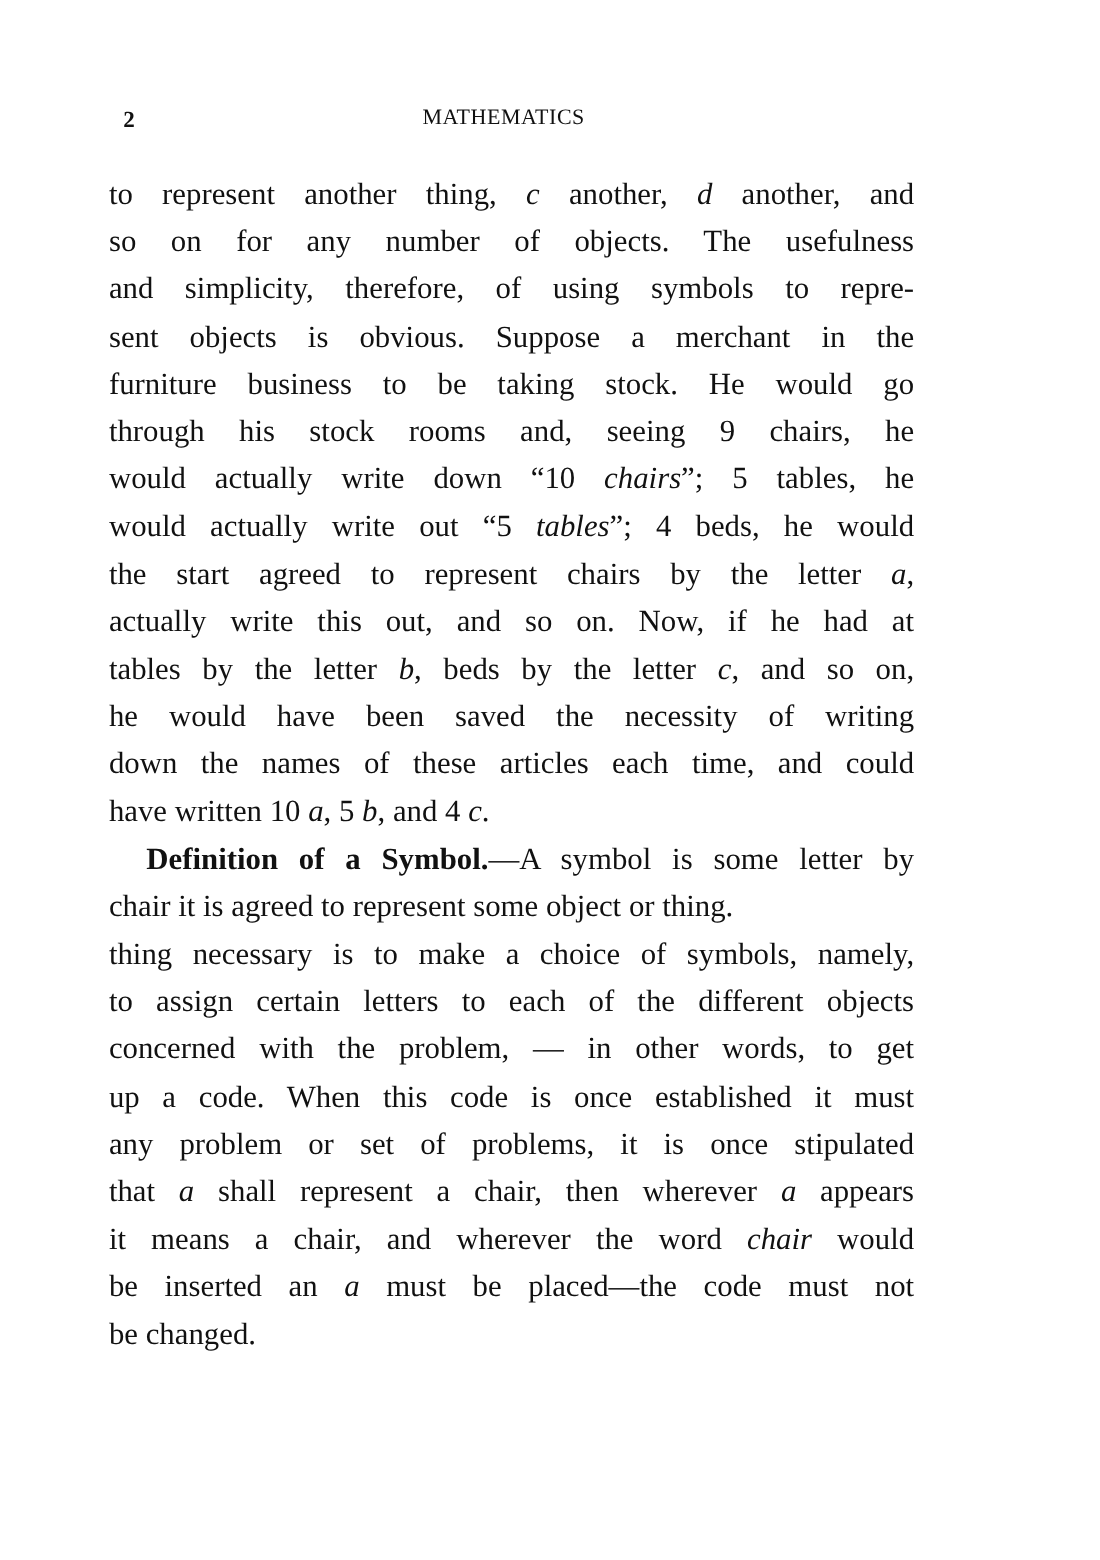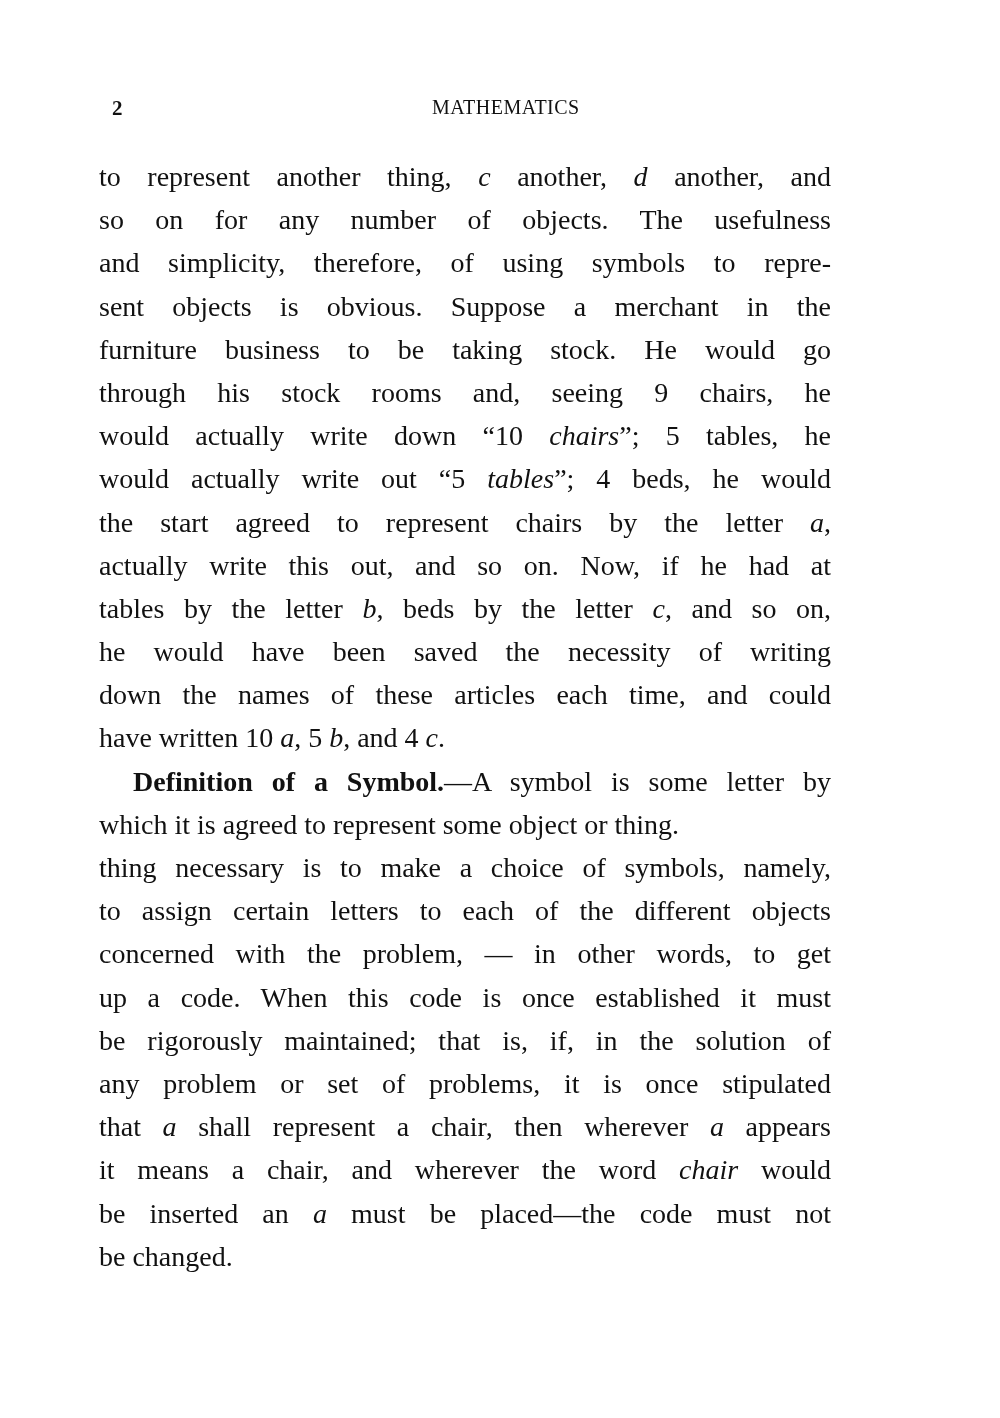--- a/index.html
+++ b/index.html
@@ -34,21 +34,20 @@
     top: 0;
     font-size: 21px;
     font-weight: bold;
   }
   .running-title {
     position: absolute;
     left: 272px;
     top: 0;
     font-size: 20px;
     letter-spacing: 0.5px;
-    margin-left: 48px;
   }
   .body-text {
     position: absolute;
     top: 155px;
     left: 99px;
     width: 732px;
   }
   .line {
     font-size: 28px;
     line-height: 43.2px;
@@ -88,28 +87,27 @@
         <div class="line"><span>would actually write out “5 </span><span class="it">tables</span><span>”; 4 beds, he would</span></div>
         <div class="line"><span>the start agreed to represent chairs by the letter </span><span class="it">a</span><span>,</span></div>
         <div class="line"><span>actually write this out, and so on.  Now, if he had at</span></div>
         <div class="line"><span>tables by the letter </span><span class="it">b</span><span>, beds by the letter </span><span class="it">c</span><span>, and so on,</span></div>
         <div class="line"><span>he would have been saved the necessity of writing</span></div>
         <div class="line"><span>down the names of these articles each time, and could</span></div>
         <div class="line last"><span>have written 10 </span><span class="it">a</span><span>, 5 </span><span class="it">b</span><span>, and 4 </span><span class="it">c</span><span>.</span></div>
       </div>
     <div class="paragraph">
         <div class="line indent"><span class="bd">Definition of a Symbol.</span><span>—A symbol is some letter by</span></div>
-        <div class="line last"><span>which it is agreed to represent some object or thing.</span></div>
+        <div class="line last"><span>chair it is agreed to represent some object or thing.</span></div>
       </div>
     <div class="paragraph">
         <div class="line"><span>thing necessary is to make a choice of symbols, namely,</span></div>
         <div class="line"><span>to assign certain letters to each of the different objects</span></div>
         <div class="line"><span>concerned with the problem, — in other words, to get</span></div>
         <div class="line"><span>up a code.  When this code is once established it must</span></div>
-        <div class="line"><span>be rigorously maintained; that is, if, in the solution of</span></div>
         <div class="line"><span>any problem or set of problems, it is once stipulated</span></div>
         <div class="line"><span>that </span><span class="it">a</span><span> shall represent a chair, then wherever </span><span class="it">a</span><span> appears</span></div>
         <div class="line"><span>it means a chair, and wherever the word </span><span class="it">chair</span><span> would</span></div>
         <div class="line"><span>be inserted an </span><span class="it">a</span><span> must be placed—the code must not</span></div>
         <div class="line last"><span>be changed.</span></div>
       </div>
   </div>
 
 </div>
 

